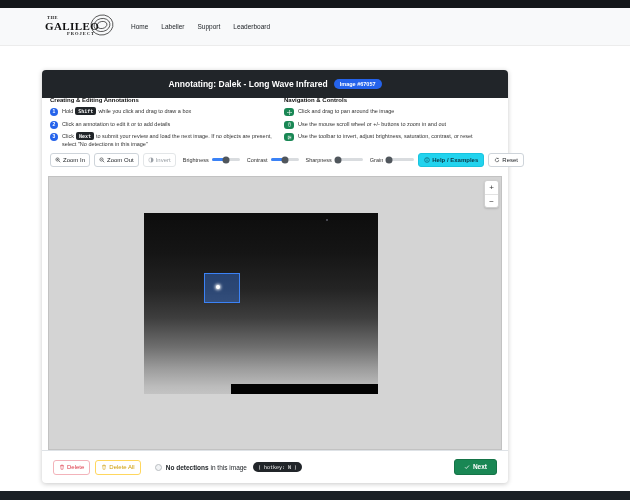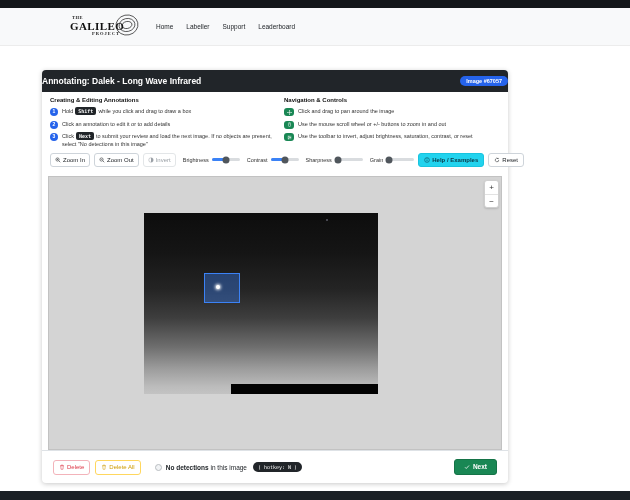--- a/index.html
+++ b/index.html
@@ -5,32 +5,32 @@
   * { margin:0; padding:0; box-sizing:border-box; }
   html,body { width:630px; height:500px; }
   body { font-family:"Liberation Sans","DejaVu Sans",sans-serif; background:#ffffff; }
   #page { position:relative; width:630px; height:500px; background:#ffffff; overflow:hidden; }
 
   
   .topbar { position:absolute; top:0; left:0; width:100%; height:8px; background:#14171a; }
   .footerbar { position:absolute; bottom:0; left:0; width:100%; height:9px; background:#1b2025; }
 
   
-  .nav { position:absolute; top:8px; left:0; width:100%; height:38px; background:#f8f9fa; border-bottom:1px solid #ececec; display:flex; align-items:center; padding-left:70px; }
+  .nav { position:absolute; top:8px; left:0; width:100%; height:38px; background:#f8f9fa; border-bottom:1px solid #ececec; display:flex; align-items:center; padding-left:45px; }
   .logo { position:relative; width:66px; height:26px; cursor:pointer; }
   .logo-the { position:absolute; top:1px; left:2px; font-family:"Liberation Serif","DejaVu Serif",serif; font-size:4.5px; font-weight:bold; letter-spacing:.5px; color:#1a1a1a; }
   .logo-galileo { position:absolute; top:6px; left:0; font-family:"Liberation Serif","DejaVu Serif",serif; font-size:11px; font-weight:bold; letter-spacing:.4px; color:#111; }
   .logo-project { position:absolute; top:17px; left:22px; font-family:"Liberation Serif","DejaVu Serif",serif; font-size:4.5px; font-weight:bold; letter-spacing:1px; color:#1a1a1a; }
   .logo-orbits { position:absolute; top:-2px; right:-4px; }
   .nav-links { display:flex; gap:13px; margin-left:20px; }
   .nav-link { font-size:6.5px; color:#212529; text-decoration:none; cursor:pointer; }
 
   
   .card { position:absolute; left:42px; top:70px; width:466px; height:413px; background:#fff; border-radius:4px; box-shadow:0 1px 5px rgba(0,0,0,.22); }
-  .card-header { height:22px; background:#212529; border-radius:4px 4px 0 0; display:flex; align-items:center; justify-content:space-between; gap:6px; }
+  .card-header { height:28px; background:#212529; border-radius:4px 4px 0 0; display:flex; align-items:center; justify-content:center; gap:6px; }
   .card-title { font-size:8.5px; font-weight:bold; color:#fff; }
   .image-badge { background:#2563eb; color:#fff; font-size:5.5px; font-weight:bold; padding:2px 6px; border-radius:7px; }
 
   
   .instructions { position:absolute; top:27px; left:8px; right:8px; display:flex; }
   .inst-col-left { flex:0 0 52%; padding-right:8px; }
   .inst-col-right { flex:0 0 48%; }
   .inst-title { font-size:6px; font-weight:bold; color:#111; margin-bottom:4px; }
   .inst-item { display:flex; gap:4px; align-items:flex-start; font-size:5.5px; color:#333; margin-bottom:3.5px; line-height:1.5; }
   .num-badge { flex:0 0 8px; width:8px; height:8px; border-radius:50%; background:#2563eb; color:#fff; font-size:5px; font-weight:bold; display:flex; align-items:center; justify-content:center; margin-top:1px; }

